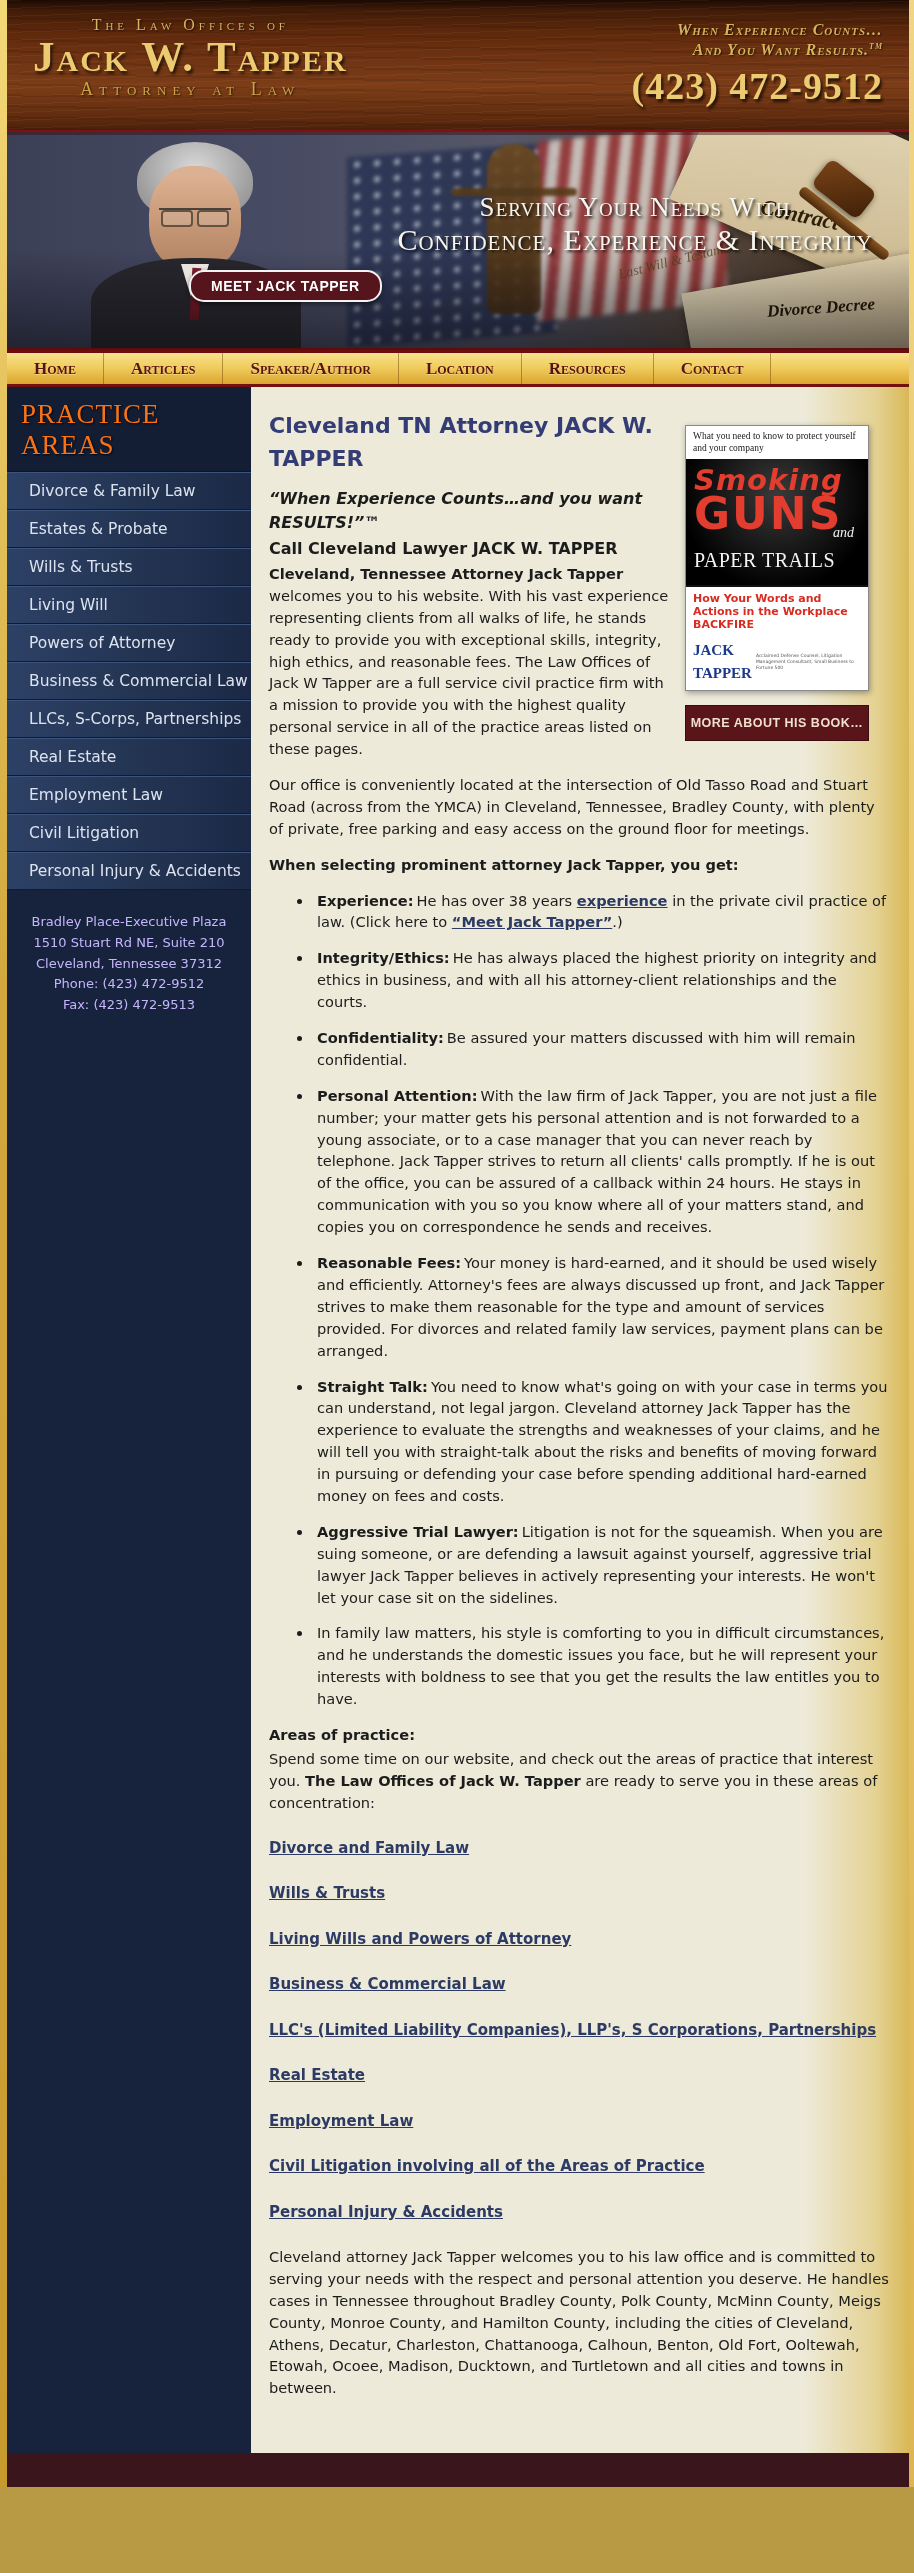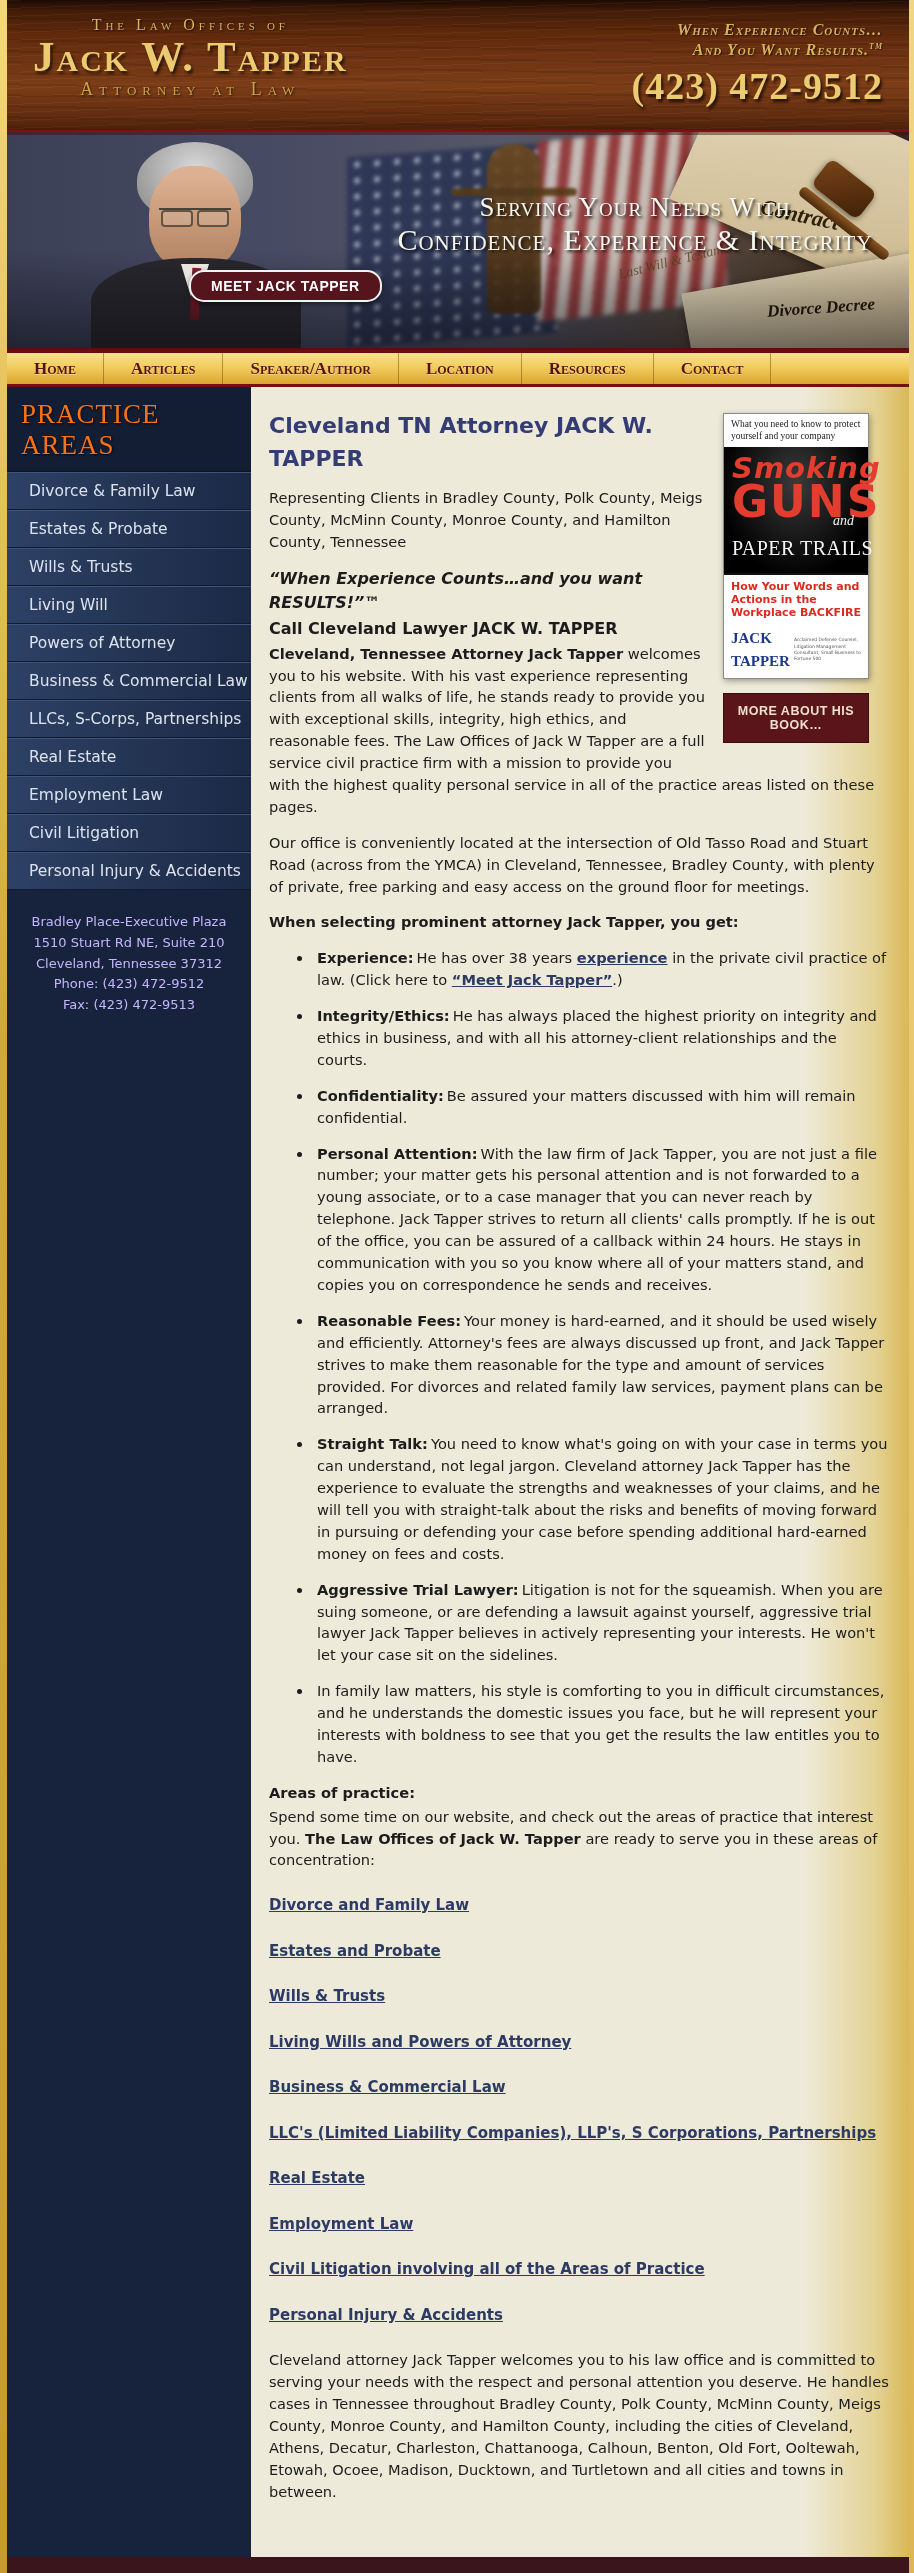--- a/index.html
+++ b/index.html
@@ -127,21 +127,21 @@
   .select-heading { font-weight:bold; margin:4px 0 12px; }
   .main ul { margin:0 0 14px 30px; padding-left:14px; }
   .main li { margin-bottom:14px; padding-left:4px; }
   .main li b { margin-right:3px; }
   a.inline-link, .practice-link { color:#2c3a64; font-weight:bold; text-decoration:underline; cursor:pointer; }
   .areas-label { font-weight:bold; margin-bottom:2px !important; }
   .practice-link { display:inline-block; font-size:15px; }
   .practice-item { margin:23px 0; }
 
   
-  .book-box { float:right; width:146px; margin:4px 20px 12px 16px; }
+  .book-box { float:right; width:184px; margin:16px 20px 12px 16px; }
   .book-cover { border:1px solid #8a8a8a; box-shadow:1px 2px 6px rgba(0,0,0,.35); background:#fff; }
   .bk-top { background:#fff; padding:5px 7px 4px; font-family:"Liberation Serif",serif;
     font-size:9.5px; line-height:1.25; color:#1a1a1a; }
   .bk-main { background:radial-gradient(ellipse at 50% 28%, #3a3a3a 0%, #000 75%); padding:8px 8px 10px; }
   .bk-t1 { color:#e23d2e; font-weight:bold; font-style:italic; font-size:29px; letter-spacing:1px; line-height:.95; }
   .bk-t2 { color:#e23d2e; font-weight:bold; font-size:44px; letter-spacing:2px; line-height:.9; }
   .bk-and { color:#f2f2f2; font-family:"Liberation Serif",serif; font-style:italic; font-size:14px;
     text-align:right; margin-top:-12px; padding-right:6px; }
   .bk-t3 { color:#f4f4f4; font-family:"Liberation Serif",serif; font-size:20px; letter-spacing:.5px;
     margin-top:2px; white-space:nowrap; }
@@ -252,21 +252,20 @@
               <div class="bk-sub">How Your Words and Actions in the Workplace BACKFIRE</div>
               <div class="bk-author-row">
                 <span class="bk-author">JACK TAPPER</span>
                 <span class="bk-credits">Acclaimed Defense Counsel, Litigation Management Consultant, Small Business to Fortune 500</span>
               </div>
             </div>
             <button class="book-btn">MORE ABOUT HIS BOOK…</button>
           </div>
 
           <h1>Cleveland TN Attorney JACK W. TAPPER</h1>
-          <p>Representing Clients in Bradley County, Polk County, Meigs County, McMinn County, Monroe County, and Hamilton County, Tennessee</p>
           <p class="quote">“When Experience Counts…and you want RESULTS!”™</p>
           <p class="quote quote2">Call Cleveland Lawyer JACK W. TAPPER</p>
           <p><b>Cleveland, Tennessee Attorney Jack Tapper</b><span> welcomes you to his website. With his vast experience representing clients from all walks of life, he stands ready to provide you with exceptional skills, integrity, high ethics, and reasonable fees. The Law Offices of Jack W Tapper are a full service civil practice firm with a mission to provide you with the highest quality personal service in all of the practice areas listed on these pages.</span></p>
           <p>Our office is conveniently located at the intersection of Old Tasso Road and Stuart Road (across from the YMCA) in Cleveland, Tennessee, Bradley County, with plenty of private, free parking and easy access on the ground floor for meetings.</p>
           <p class="select-heading">When selecting prominent attorney Jack Tapper, you get:</p>
 
           <ul>
             <li>
               <b>Experience:</b><span>He has over 38 years </span><a class="inline-link">experience</a><span> in the private civil practice of law. (Click here to </span><a class="inline-link">“Meet Jack Tapper”</a><span>.)</span>
             </li>
@@ -276,21 +275,20 @@
             <li><b>Reasonable Fees:</b><span>Your money is hard-earned, and it should be used wisely and efficiently. Attorney's fees are always discussed up front, and Jack Tapper strives to make them reasonable for the type and amount of services provided. For divorces and related family law services, payment plans can be arranged.</span></li>
             <li><b>Straight Talk:</b><span>You need to know what's going on with your case in terms you can understand, not legal jargon. Cleveland attorney Jack Tapper has the experience to evaluate the strengths and weaknesses of your claims, and he will tell you with straight-talk about the risks and benefits of moving forward in pursuing or defending your case before spending additional hard-earned money on fees and costs.</span></li>
             <li><b>Aggressive Trial Lawyer:</b><span>Litigation is not for the squeamish. When you are suing someone, or are defending a lawsuit against yourself, aggressive trial lawyer Jack Tapper believes in actively representing your interests. He won't let your case sit on the sidelines.</span></li>
             <li><span>In family law matters, his style is comforting to you in difficult circumstances, and he understands the domestic issues you face, but he will represent your interests with boldness to see that you get the results the law entitles you to have.</span></li>
           </ul>
 
           <p class="areas-label">Areas of practice:</p>
           <p><span>Spend some time on our website, and check out the areas of practice that interest you. </span><b>The Law Offices of Jack W. Tapper</b><span> are ready to serve you in these areas of concentration:</span></p>
 
           <div class="practice-item"><a class="practice-link">Divorce and Family Law</a></div>
-          <div class="practice-item"><a class="practice-link">Estates and Probate</a></div>
           <div class="practice-item"><a class="practice-link">Wills &amp; Trusts</a></div>
           <div class="practice-item"><a class="practice-link">Living Wills and Powers of Attorney</a></div>
           <div class="practice-item"><a class="practice-link">Business &amp; Commercial Law</a></div>
           <div class="practice-item"><a class="practice-link">LLC's (Limited Liability Companies), LLP's, S Corporations, Partnerships</a></div>
           <div class="practice-item"><a class="practice-link">Real Estate</a></div>
           <div class="practice-item"><a class="practice-link">Employment Law</a></div>
           <div class="practice-item"><a class="practice-link">Civil Litigation involving all of the Areas of Practice</a></div>
           <div class="practice-item"><a class="practice-link">Personal Injury &amp; Accidents</a></div>
 
           <p style="margin-top:18px;">Cleveland attorney Jack Tapper welcomes you to his law office and is committed to serving your needs with the respect and personal attention you deserve. He handles cases in Tennessee throughout Bradley County, Polk County, McMinn County, Meigs County, Monroe County, and Hamilton County, including the cities of Cleveland, Athens, Decatur, Charleston, Chattanooga, Calhoun, Benton, Old Fort, Ooltewah, Etowah, Ocoee, Madison, Ducktown, and Turtletown and all cities and towns in between.</p>

